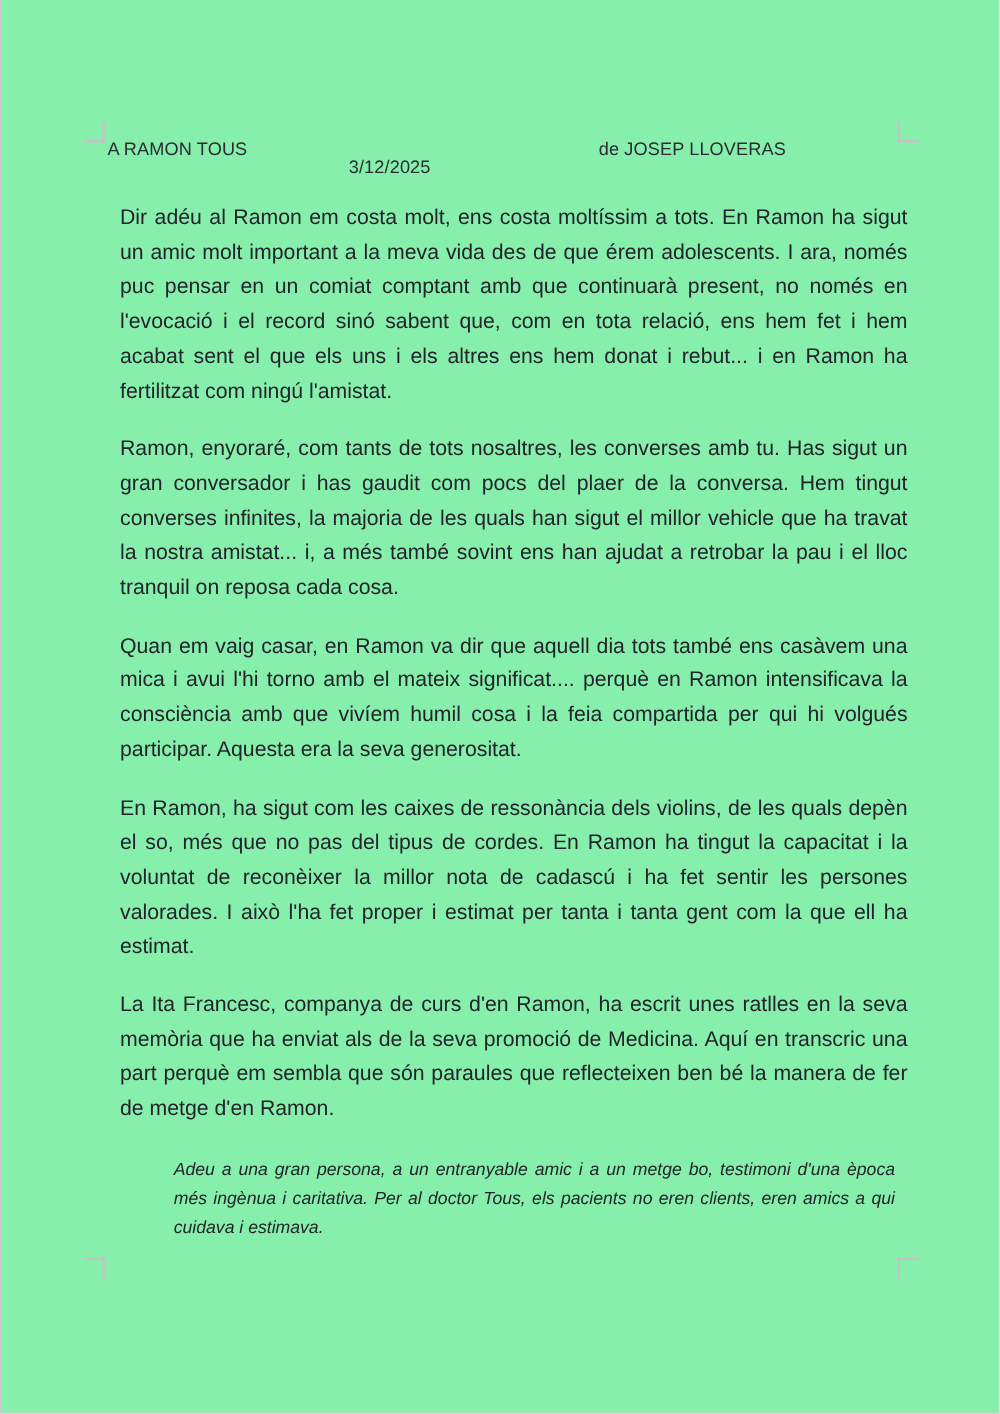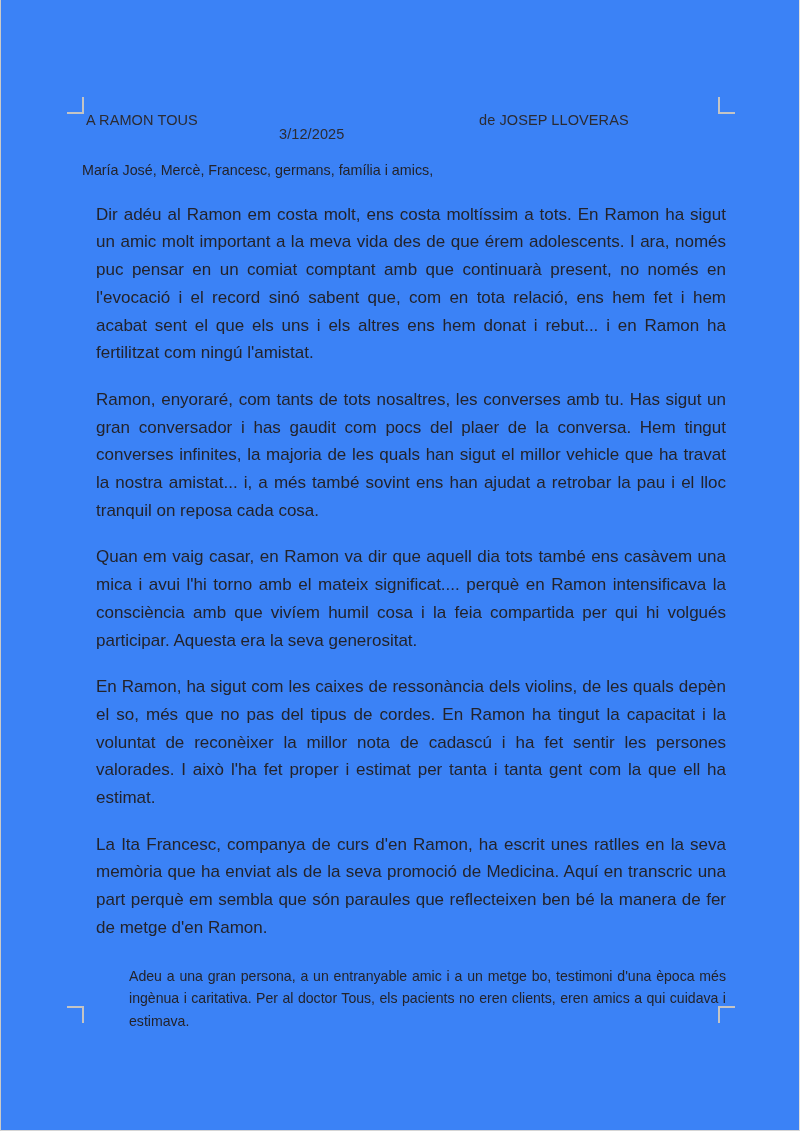--- a/index.html
+++ b/index.html
@@ -12,21 +12,21 @@
     height: 1131px;
     font-family: "Liberation Sans", sans-serif;
     overflow: hidden;
   }
 
   
   #page {
     position: relative;
     width: 800px;
     height: 1131px;
-    background: #3b82f6;
+    background: #86efac;
     box-sizing: border-box;
     border-left: 1px solid #c9c9c9;
     border-right: 1px solid #dedede;
     border-bottom: 1px solid #d6d6d6;
   }
 
   
   .crop-mark {
     position: absolute;
     width: 17px;
@@ -94,22 +94,23 @@
     hyphens: none;
   }
   p.para:last-child { margin-bottom: 0; }
 
   #quote-block {
     margin-top: 23px;
     margin-left: 47px;
     width: 597px;
   }
   #quote-block p {
-    margin: 0;
+    margin: 10px;
     color: #23232b;
+    font-style: italic;
     font-size: 14.1px;
     line-height: 1.62;
     text-align: justify;
     text-justify: inter-word;
   }
 </style>
 </head>
 <body>
 
 <div id="page">
@@ -132,21 +133,20 @@
   </div>
 
   <div id="doc-body">
 
     <div id="header-line">
       <span class="h-recipient">A RAMON TOUS</span>
       <span class="h-date">3/12/2025</span>
       <span class="h-sender">de JOSEP LLOVERAS</span>
     </div>
 
-    <p class="salutation">María José, Mercè, Francesc, germans, família i amics,</p>
 
     <p class="para">Dir adéu al Ramon em costa molt, ens costa moltíssim a tots. En Ramon ha sigut un amic molt important a la meva vida des de que érem adolescents. I ara, només puc pensar en un comiat comptant amb que continuarà present, no només en l'evocació i el record sinó sabent que, com en tota relació, ens hem fet i hem acabat sent el que els uns i els altres ens hem donat i rebut... i en Ramon ha fertilitzat com ningú l'amistat.</p>
     <p class="para">Ramon, enyoraré, com tants de tots nosaltres, les converses amb tu. Has sigut un gran conversador i has gaudit com pocs del plaer de la conversa. Hem tingut converses infinites, la majoria de les quals han sigut el millor vehicle que ha travat la nostra amistat... i, a més també sovint ens han ajudat a retrobar la pau i el lloc tranquil on reposa cada cosa.</p>
     <p class="para">Quan em vaig casar, en Ramon va dir que aquell dia tots també ens casàvem una mica i avui l'hi torno amb el mateix significat.... perquè en Ramon intensificava la consciència amb que vivíem humil cosa i la feia compartida per qui hi volgués participar. Aquesta era la seva generositat.</p>
     <p class="para">En Ramon, ha sigut com les caixes de ressonància dels violins, de les quals depèn el so, més que no pas del tipus de cordes. En Ramon ha tingut la capacitat i la voluntat de reconèixer la millor nota de cadascú i ha fet sentir les persones valorades. I això l'ha fet proper i estimat per tanta i tanta gent com la que ell ha estimat.</p>
     <p class="para">La Ita Francesc, companya de curs d'en Ramon, ha escrit unes ratlles en la seva memòria que ha enviat als de la seva promoció de Medicina. Aquí en transcric una part perquè em sembla que són paraules que reflecteixen ben bé la manera de fer de metge d'en Ramon.</p>
 
     <div id="quote-block">
       <p>Adeu a una gran persona, a un entranyable amic i a un metge bo, testimoni  d'una època més ingènua i caritativa. Per al doctor Tous, els pacients no eren clients, eren amics a qui cuidava i estimava.</p>
     </div>

